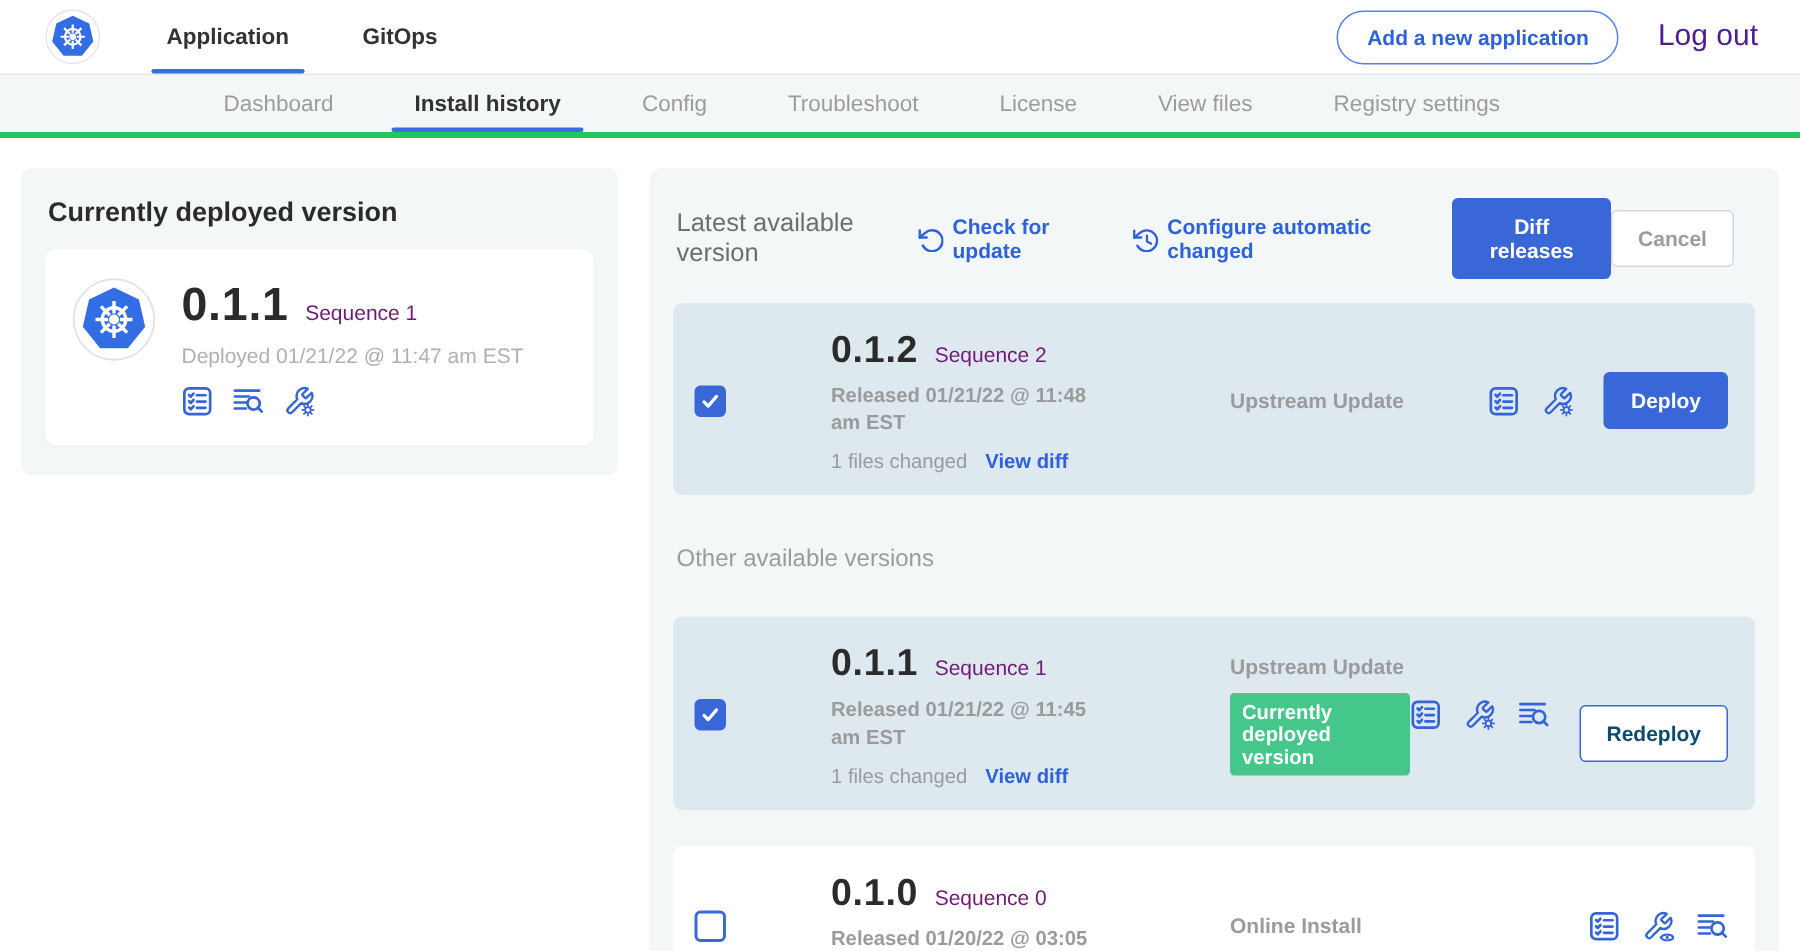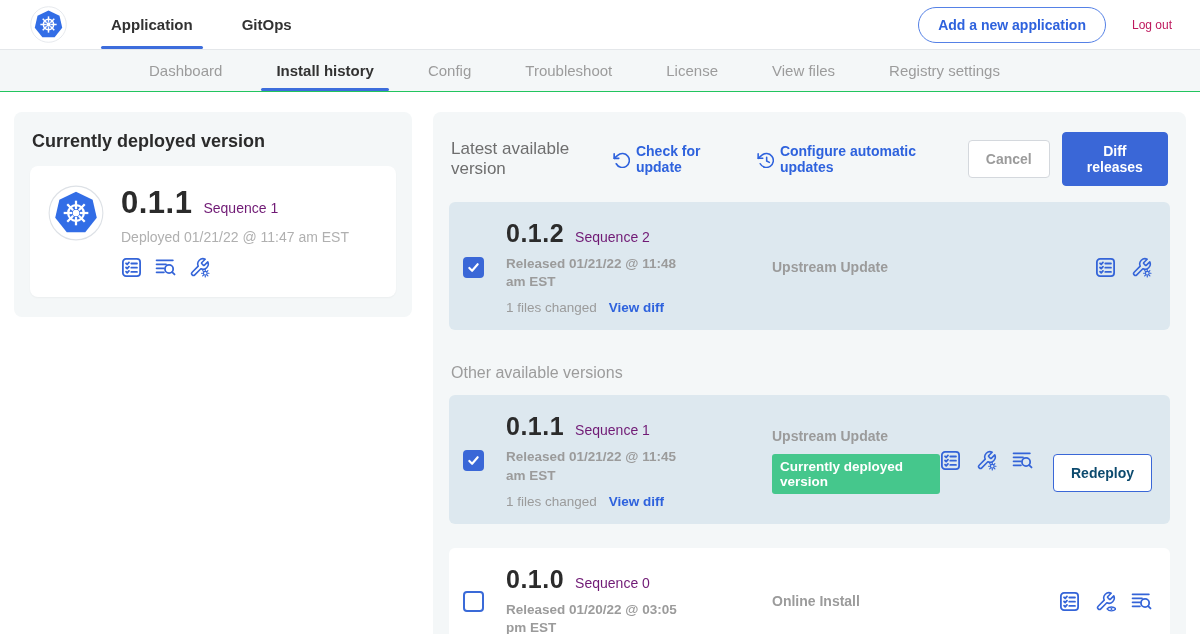--- a/index.html
+++ b/index.html
@@ -26,24 +26,24 @@
   .topnav-tab.active::after {
     content:""; position:absolute; left:-8px; right:-8px; bottom:0;
     height:3px; background:#3d6ddc; border-radius:2px;
   }
   .topnav-spacer { flex:1; }
   .pill-btn {
     border:1.5px solid #5581e6; color:#2e62dd; background:#fff;
     font-family:inherit; font-size:14px; font-weight:700;
     border-radius:19px; padding:9px 19px; cursor:pointer; margin-right:26px;
   }
-  .logout { font-size:12px; color:#be185d; cursor:pointer; }
+  .logout { font-size:20px; color:#4c1d95; cursor:pointer; }
   
   .subnav {
-    height:42px; background:#f4f7f8; border-bottom:1px solid #22c55e;
+    height:42px; background:#f4f7f8; border-bottom:4px solid #22c55e;
     display:flex; align-items:stretch; padding-left:122px;
   }
   .subnav-tab {
     display:flex; align-items:center; padding:0 27px;
     font-size:15px; color:#9c9c9c; cursor:pointer; position:relative;
   }
   .subnav-tab.active { color:#323232; font-weight:700; }
   .subnav-tab.active::after {
     content:""; position:absolute; left:12px; right:12px; bottom:0;
     height:3px; background:#3d6ddc; border-radius:2px;
@@ -85,36 +85,36 @@
     border-radius:6px; padding:17px 18px 15px 14px; display:flex; align-items:center;
   }
   .vrow.selected { background:#dde8ef; }
   .vrow.plain { background:#fff; }
   .checkbox {
     width:21px; height:21px; border-radius:4px; flex:none; cursor:pointer;
     border:2px solid #3a6ad8; background:#fff; margin-right:22px;
     display:flex; align-items:center; justify-content:center;
   }
   .checkbox.checked { background:#3a67d7; border-color:#3a67d7; }
-  .vinfo { width:208px; flex:none; }
+  .vinfo { width:208px; flex:none;margin-left:48px; }
   .released { font-size:13.5px; color:#9b9b9b; font-weight:700; margin-top:7px; width:190px; line-height:1.35; }
   .files-line { display:flex; gap:12px; margin-top:9px; align-items:flex-start; }
   .files-changed { font-size:13.5px; color:#9b9b9b; }
   .view-diff { font-size:13.5px; color:#2e62dd; font-weight:700; cursor:pointer; }
   .vmid { flex:1; padding-left:58px; align-self:center; }
   .src { font-size:14px; font-weight:700; color:#9b9b9b; }
   .badge {
     display:inline-block; margin-top:10px; padding:5px 8px; border-radius:3px;
     font-size:13.5px; font-weight:700; color:#fff;
   }
   .badge.green { background:#45c78c; }
   .badge.gray { background:#b2bac2; }
   .vactions { display:flex; align-items:center; gap:15px; flex:none; }
   .vactions .btn { margin-left:5px; }
-  .other-title { font-size:16px; color:#9c9c9c; margin:34px 2px 13px 2px; }
+  .other-title { font-size:16px; color:#9c9c9c; margin:34px 2px 29px 2px; }
   .row-gap { height:24px; }
   svg { display:block; }
 </style>
 </head>
 <body>
 
 <svg width="0" height="0" style="position:absolute">
   <defs>
     <g id="i-k8s">
       <circle cx="50" cy="50" r="48" fill="#ffffff" stroke="#dde1e6" stroke-width="2"></circle>
@@ -255,25 +255,25 @@
             </svg>
         </span>
         <span>Check for update</span>
       </div>
       <div class="hdr-link">
         <span class="ic">
           <svg viewBox="0 0 22 22" width="17" height="17">
               <use href="#i-autoupdate"></use>
             </svg>
         </span>
-        <span>Configure automatic updates</span>
+        <span>Configure automatic changed</span>
       </div>
       <div class="topnav-spacer"></div>
+      <button class="btn btn-primary">Diff releases</button>
       <button class="btn btn-cancel">Cancel</button>
-      <button class="btn btn-primary">Diff releases</button>
     </div>
 
     <div class="vrow selected">
       <div class="checkbox checked">
         <svg viewBox="0 0 14 14" width="13" height="13">
             <polyline points="2.5,7.5 5.5,10.5 11.5,3.5" fill="none" stroke="#fff" stroke-width="2.3" stroke-linecap="round" stroke-linejoin="round"></polyline>
           </svg>
       </div>
       <div class="vinfo">
         <div class="ver-line">
@@ -296,20 +296,21 @@
             </svg>
         </span>
         <span class="ic">
           <svg viewBox="0 0 24 24" width="21" height="21">
               <use href="#i-wrench"></use>
             <g transform="translate(13.5,13.5) scale(0.85)">
                 <use href="#i-gear"></use>
               </g>
             </svg>
         </span>
+        <button class="btn btn-primary">Deploy</button>
       </div>
     </div>
 
     <div class="other-title">Other available versions</div>
 
     <div class="vrow selected">
       <div class="checkbox checked">
         <svg viewBox="0 0 14 14" width="13" height="13">
             <polyline points="2.5,7.5 5.5,10.5 11.5,3.5" fill="none" stroke="#fff" stroke-width="2.3" stroke-linecap="round" stroke-linejoin="round"></polyline>
           </svg>

